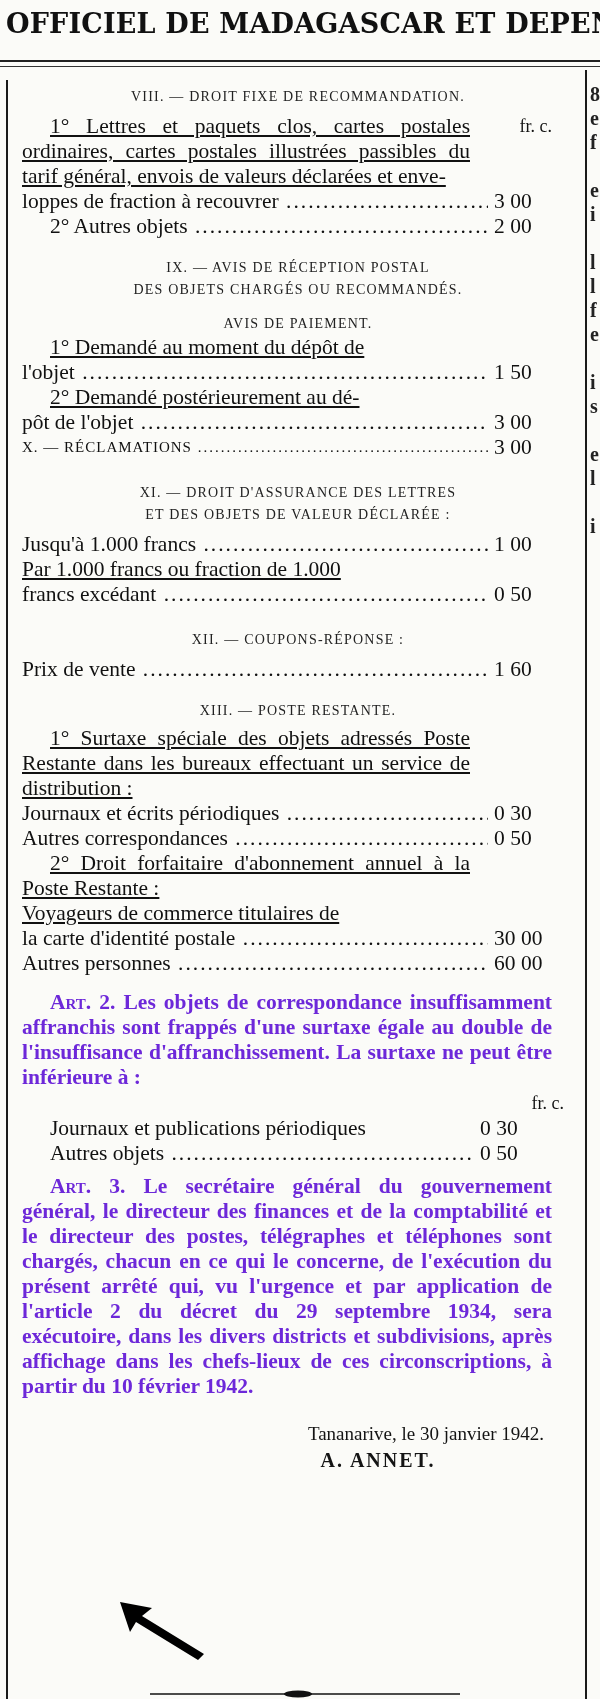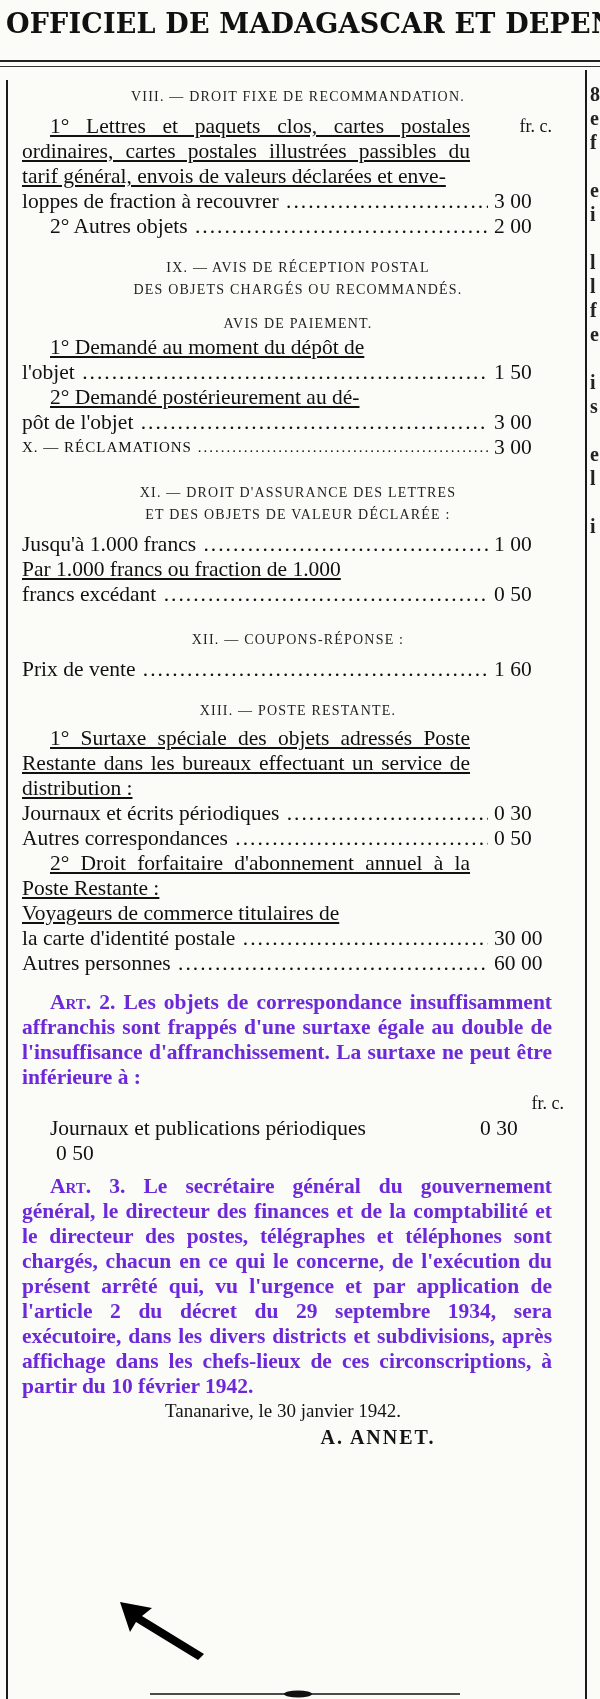--- a/index.html
+++ b/index.html
@@ -162,30 +162,31 @@
     <span class="sc">Art. 2.</span>
     <span>Les objets de correspondance insuffisamment affranchis sont frappés d'une surtaxe égale au double de l'insuffisance d'affranchissement. La surtaxe ne peut être inférieure à :</span>
   </div>
   <div style="text-align:right; padding-right:10px; font-family:'Liberation Serif', serif; font-size:18px; line-height:26px;">fr. c.</div>
   <div style="padding-left:28px; width:490px;">
     <div class="row nodots">
       <span class="label">Journaux et publications périodiques</span>
       <span class="amt" style="width:60px;">0 30</span>
     </div>
     <div class="row">
+      <span class="label">Autres objets</span>
       <span class="amt" style="width:60px;">0 50</span>
     </div>
   </div>
 
   <div class="art indent" style="margin-top:8px; width:530px; font-weight:bold;">
     <span class="sc">Art. 3.</span>
     <span>Le secrétaire général du gouvernement général, le directeur des finances et de la comptabilité et le directeur des postes, télégraphes et téléphones sont chargés, chacun en ce qui le concerne, de l'exécution du présent arrêté qui, vu l'urgence et par application de l'article 2 du décret du 29 septembre 1934, sera exécutoire, dans les divers districts et subdivisions, après affichage dans les chefs-lieux de ces circonscriptions, à partir du 10 février 1942.</span>
   </div>
 
-  <div class="sig-place" style="margin-top:1px;text-align:center;">Tananarive, le 30 janvier 1942.</div>
+  <div class="sig-place" style="margin-top:24px;">Tananarive, le 30 janvier 1942.</div>
   <div class="sig-name" style="margin-top:4px;">A. ANNET.</div>
 </div>
 
 <svg class="arrow" viewBox="0 0 90 60">
   <polygon points="2,2 34,8 24,16 86,54 80,60 18,22 12,32" fill="#000"></polygon>
 </svg>
 
 <svg class="ornament" viewBox="0 0 310 8">
   <line x1="0" y1="4" x2="310" y2="4" stroke="#111" stroke-width="1.5"></line>
   <ellipse cx="148" cy="4" rx="14" ry="3.5" fill="#111"></ellipse>

